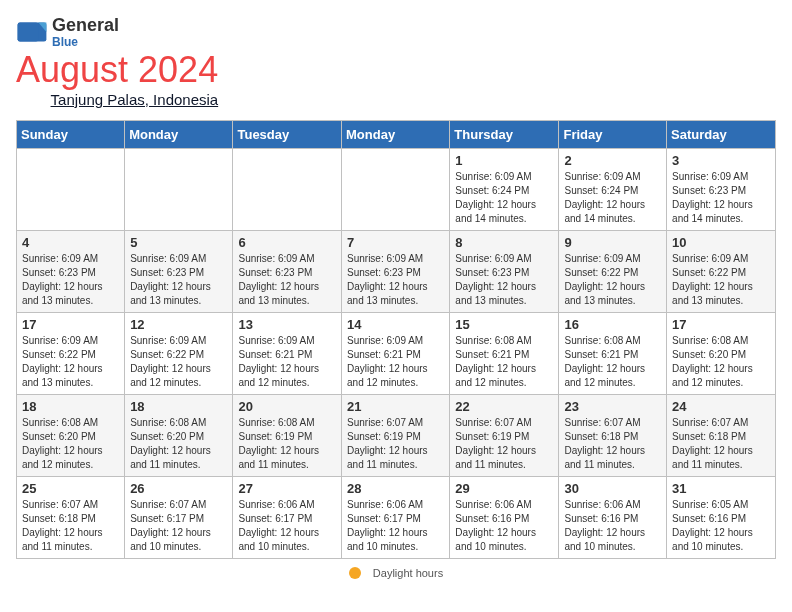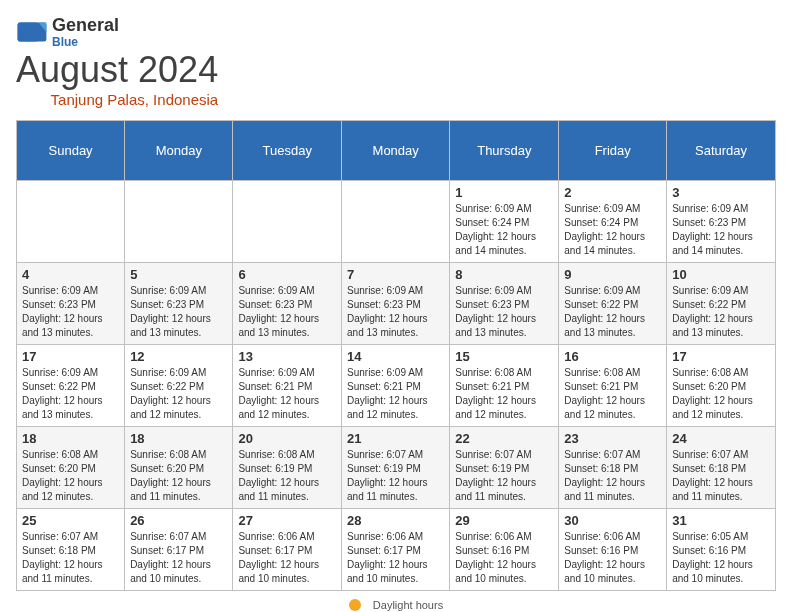--- a/index.html
+++ b/index.html
@@ -40,37 +40,38 @@
       width: 32px;
       height: 32px;
       margin-right: 4px;
     }
     .title-block {
       text-align: right;
     }
     .month-title {
       font-size: 36px;
       font-weight: normal;
-      color: #404040;
+      color: #ef4444;
     }
     .location {
       font-size: 15px;
-      color: #c2410c;
+      color: #0f172a;
+      text-decoration: underline;
     }
     .calendar {
       width: 100%;
       border-collapse: collapse;
     }
     .calendar th {
       background: #2e6db4;
       color: #fff;
       font-size: 13px;
-      font-weight: normal;
-      padding: 22px 4px;
-      text-align: center;
+      font-weight: bold;
+      padding: 6px 4px;
+      text-align: left;
       border: 1px solid #c0c0c0;
     }
     .calendar td {
       border: 1px solid #c0c0c0;
       vertical-align: top;
       padding: 4px 5px;
       width: 113px;
       min-height: 80px;
       font-size: 10.5px;
       color: #333;

